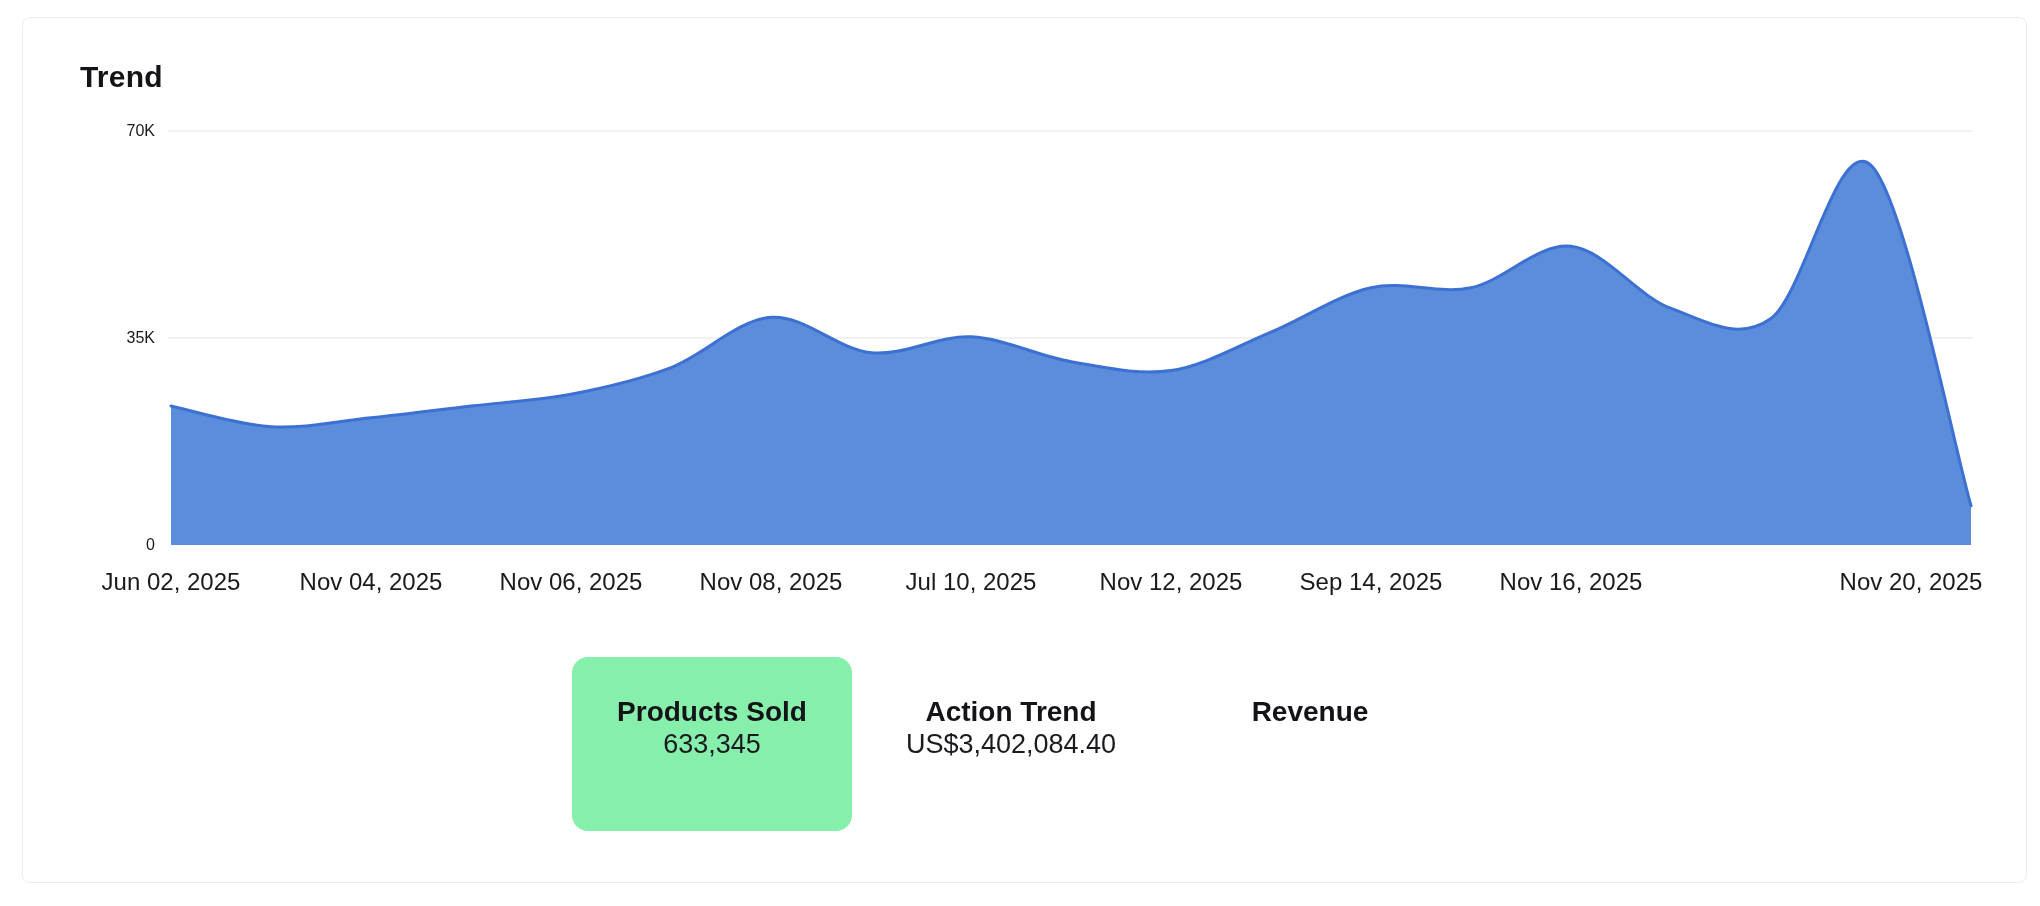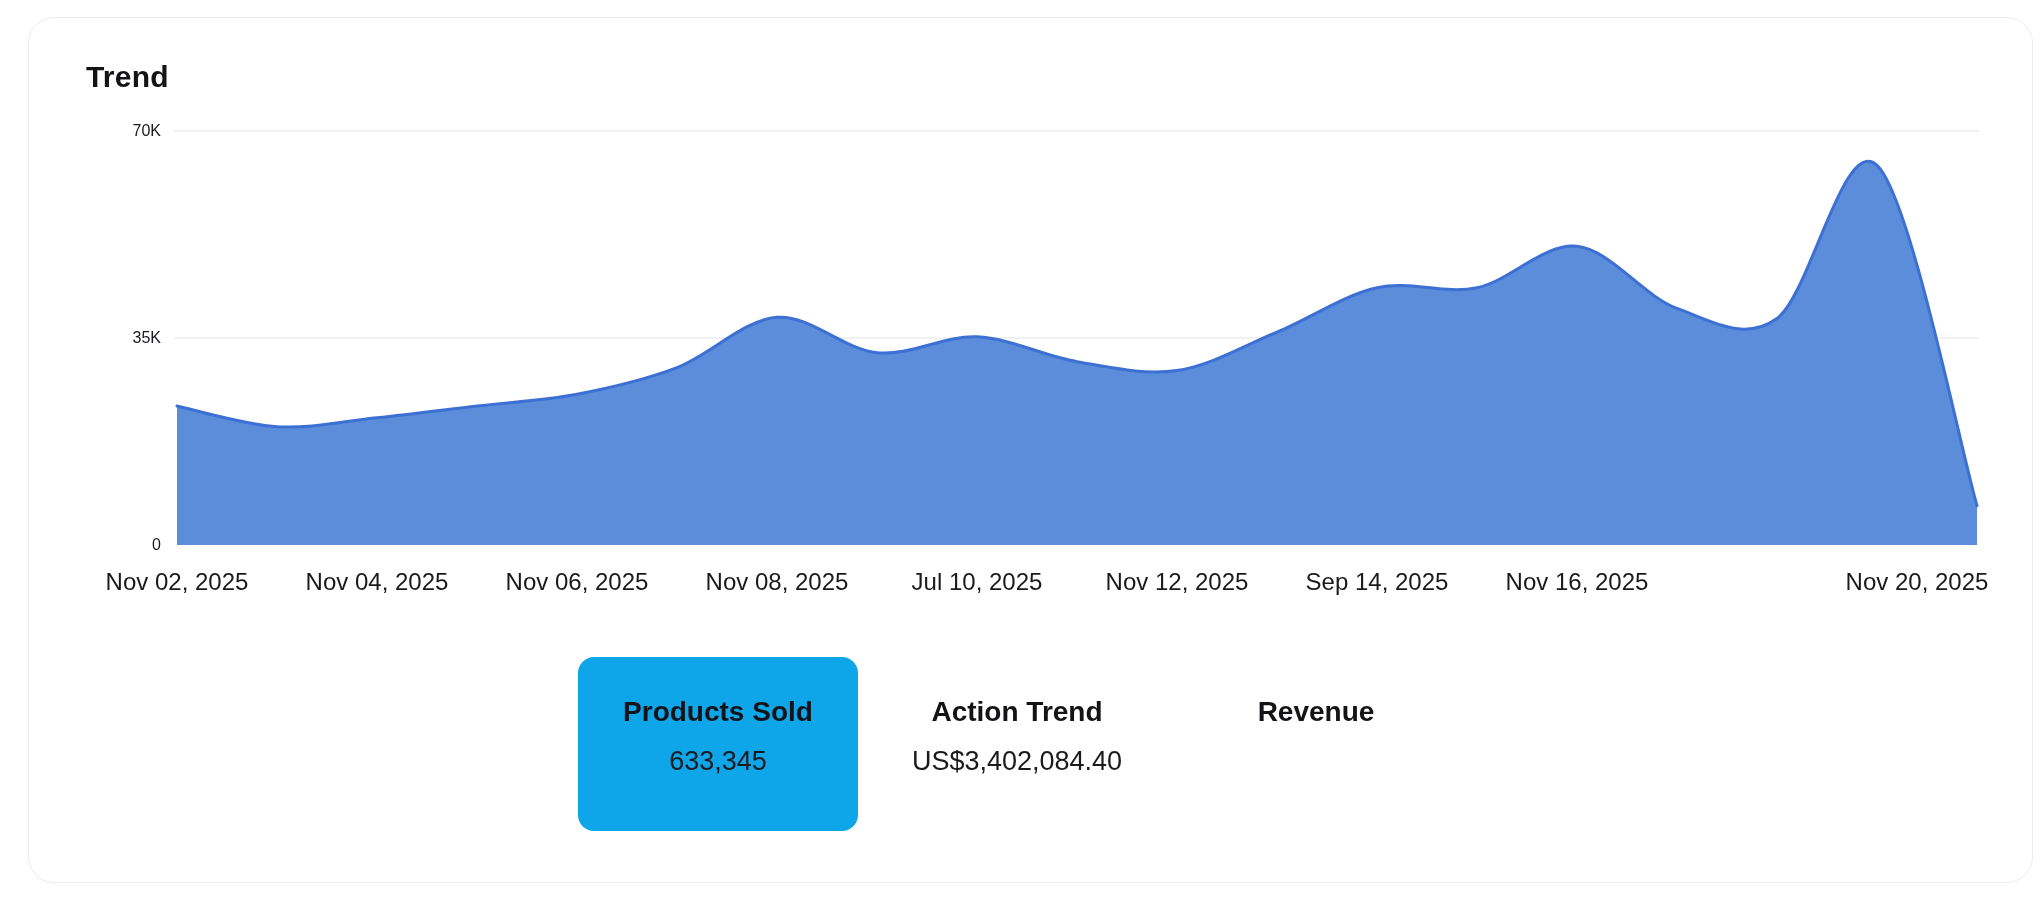--- a/index.html
+++ b/index.html
@@ -1,32 +1,32 @@
 <!DOCTYPE html>
 <html><head>
 <meta charset="utf-8">
 <style>
   * { margin:0; padding:0; box-sizing:border-box; }
   html,body { width:2040px; height:906px; background:#ffffff; overflow:hidden;
               font-family:"Liberation Sans", sans-serif; color:#18181b; }
-  .card { position:absolute; left:28px; top:17px; width:2005px; height:866px;
-          background:#ffffff; border:1.5px solid #ececec; border-radius:26px; }
+  .card { position:absolute; left:22px; top:17px; width:2005px; height:866px;
+          background:#ffffff; border:1.5px solid #ececec; border-radius:8px; }
   .chart-title { position:absolute; left:57px; top:42px; font-size:30px; font-weight:700;
                  letter-spacing:0.2px; color:#141418; }
   #chart-svg { position:absolute; left:0; top:0; width:2040px; height:906px; }
   .y-label { position:absolute; left:22px; width:110px; text-align:right;
              font-size:16px; line-height:30px; color:#1a1a1e; }
   .x-label { position:absolute; top:549px; transform:translateX(-50%); white-space:nowrap;
              font-size:24px; line-height:30px; color:#1a1a1e; }
   .stats { position:absolute; left:549px; top:639px; display:flex; gap:19px; }
   .stat { width:280px; height:174px; border-radius:16px; text-align:center;
           padding-top:40px; cursor:pointer; background:transparent; }
-  .stat.selected { background:#0ea5e9; }
+  .stat.selected { background:#86efac; }
   .stat-label { font-size:28px; font-weight:700; line-height:30px; color:#141418; }
-  .stat-value { font-size:27px; font-weight:400; line-height:34px; margin-top:17px;
+  .stat-value { font-size:27px; font-weight:400; line-height:34px; margin-top:0;
                 color:#1b1b1f; white-space:nowrap; }
 </style>
 </head>
 <body>
 
 <div class="card">
 
   <div class="chart-title">Trend</div>
 
   <svg id="chart-svg" viewBox="0 0 2040 906">
@@ -35,21 +35,21 @@
         <line x1="145" x2="1950" y1="113" y2="113" stroke="#ededed" stroke-width="1.5"></line>
       </g>
     <path id="area-path" stroke="none" d="M 148,388.01428571428573 C 164.66666666666666,391.4642857142857 214.66666666666666,406.74285714285713 248,408.7142857142857 C 281.3333333333333,410.6857142857143 314.6666666666667,403.29285714285714 348,399.84285714285716 C 381.3333333333333,396.39285714285717 414.6666666666667,391.95714285714286 448,388.01428571428573 C 481.3333333333333,384.0714285714286 514.6666666666666,382.59285714285716 548,376.1857142857143 C 581.3333333333334,369.77857142857147 614.6666666666666,362.3857142857143 648,349.57142857142856 C 681.3333333333334,336.7571428571428 714.6666666666666,301.7642857142857 748,299.29999999999995 C 781.3333333333334,296.83571428571423 814.6666666666666,331.53285714285715 848,334.7857142857143 C 881.3333333333334,338.0385714285714 914.6666666666666,317.3385714285714 948,318.8171428571428 C 981.3333333333334,320.2957142857142 1014.6666666666666,338.0385714285714 1048,343.65714285714284 C 1081.3333333333333,349.2757142857143 1114.6666666666667,357.4571428571429 1148,352.52857142857147 C 1181.3333333333333,347.6 1214.6666666666667,327.8857142857143 1248,314.0857142857143 C 1281.3333333333333,300.2857142857143 1314.6666666666667,277.12142857142857 1348,269.7285714285714 C 1381.3333333333333,262.33571428571423 1414.6666666666667,276.6285714285714 1448,269.7285714285714 C 1481.3333333333333,262.8285714285714 1514.6666666666667,224.8785714285714 1548,228.32857142857142 C 1581.3333333333333,231.77857142857144 1614.6666666666667,278.40285714285716 1648,290.42857142857144 C 1681.3333333333333,302.45428571428573 1714.6666666666667,324.33714285714285 1748,300.48285714285714 C 1781.3333333333333,276.62857142857143 1814.6666666666667,116.10007142857143 1848,147.30285714285714 C 1881.3333333333333,178.50564285714285 1931.3333333333333,430.9667857142857 1948,487.6995714285714 L 1948,527 L 148,527 Z" fill="#5b8dda"></path>
     <path id="line-path" fill="none" stroke-width="3" stroke-linecap="round" d="M 148,388.01428571428573 C 164.66666666666666,391.4642857142857 214.66666666666666,406.74285714285713 248,408.7142857142857 C 281.3333333333333,410.6857142857143 314.6666666666667,403.29285714285714 348,399.84285714285716 C 381.3333333333333,396.39285714285717 414.6666666666667,391.95714285714286 448,388.01428571428573 C 481.3333333333333,384.0714285714286 514.6666666666666,382.59285714285716 548,376.1857142857143 C 581.3333333333334,369.77857142857147 614.6666666666666,362.3857142857143 648,349.57142857142856 C 681.3333333333334,336.7571428571428 714.6666666666666,301.7642857142857 748,299.29999999999995 C 781.3333333333334,296.83571428571423 814.6666666666666,331.53285714285715 848,334.7857142857143 C 881.3333333333334,338.0385714285714 914.6666666666666,317.3385714285714 948,318.8171428571428 C 981.3333333333334,320.2957142857142 1014.6666666666666,338.0385714285714 1048,343.65714285714284 C 1081.3333333333333,349.2757142857143 1114.6666666666667,357.4571428571429 1148,352.52857142857147 C 1181.3333333333333,347.6 1214.6666666666667,327.8857142857143 1248,314.0857142857143 C 1281.3333333333333,300.2857142857143 1314.6666666666667,277.12142857142857 1348,269.7285714285714 C 1381.3333333333333,262.33571428571423 1414.6666666666667,276.6285714285714 1448,269.7285714285714 C 1481.3333333333333,262.8285714285714 1514.6666666666667,224.8785714285714 1548,228.32857142857142 C 1581.3333333333333,231.77857142857144 1614.6666666666667,278.40285714285716 1648,290.42857142857144 C 1681.3333333333333,302.45428571428573 1714.6666666666667,324.33714285714285 1748,300.48285714285714 C 1781.3333333333333,276.62857142857143 1814.6666666666667,116.10007142857143 1848,147.30285714285714 C 1881.3333333333333,178.50564285714285 1931.3333333333333,430.9667857142857 1948,487.6995714285714" stroke="#3c70d3"></path>
   </svg>
 
   <div class="y-label" style="top:98px">70K</div>
   <div class="y-label" style="top:305px">35K</div>
   <div class="y-label" style="top:512px">0</div>
 
-  <div class="x-label" style="left:148px">Nov 02, 2025</div>
+  <div class="x-label" style="left:148px">Jun 02, 2025</div>
   <div class="x-label" style="left:348px">Nov 04, 2025</div>
   <div class="x-label" style="left:548px">Nov 06, 2025</div>
   <div class="x-label" style="left:748px">Nov 08, 2025</div>
   <div class="x-label" style="left:948px">Jul 10, 2025</div>
   <div class="x-label" style="left:1148px">Nov 12, 2025</div>
   <div class="x-label" style="left:1348px">Sep 14, 2025</div>
   <div class="x-label" style="left:1548px">Nov 16, 2025</div>
   <div class="x-label" style="left:1888px">Nov 20, 2025</div>
 
   <div class="stats">

